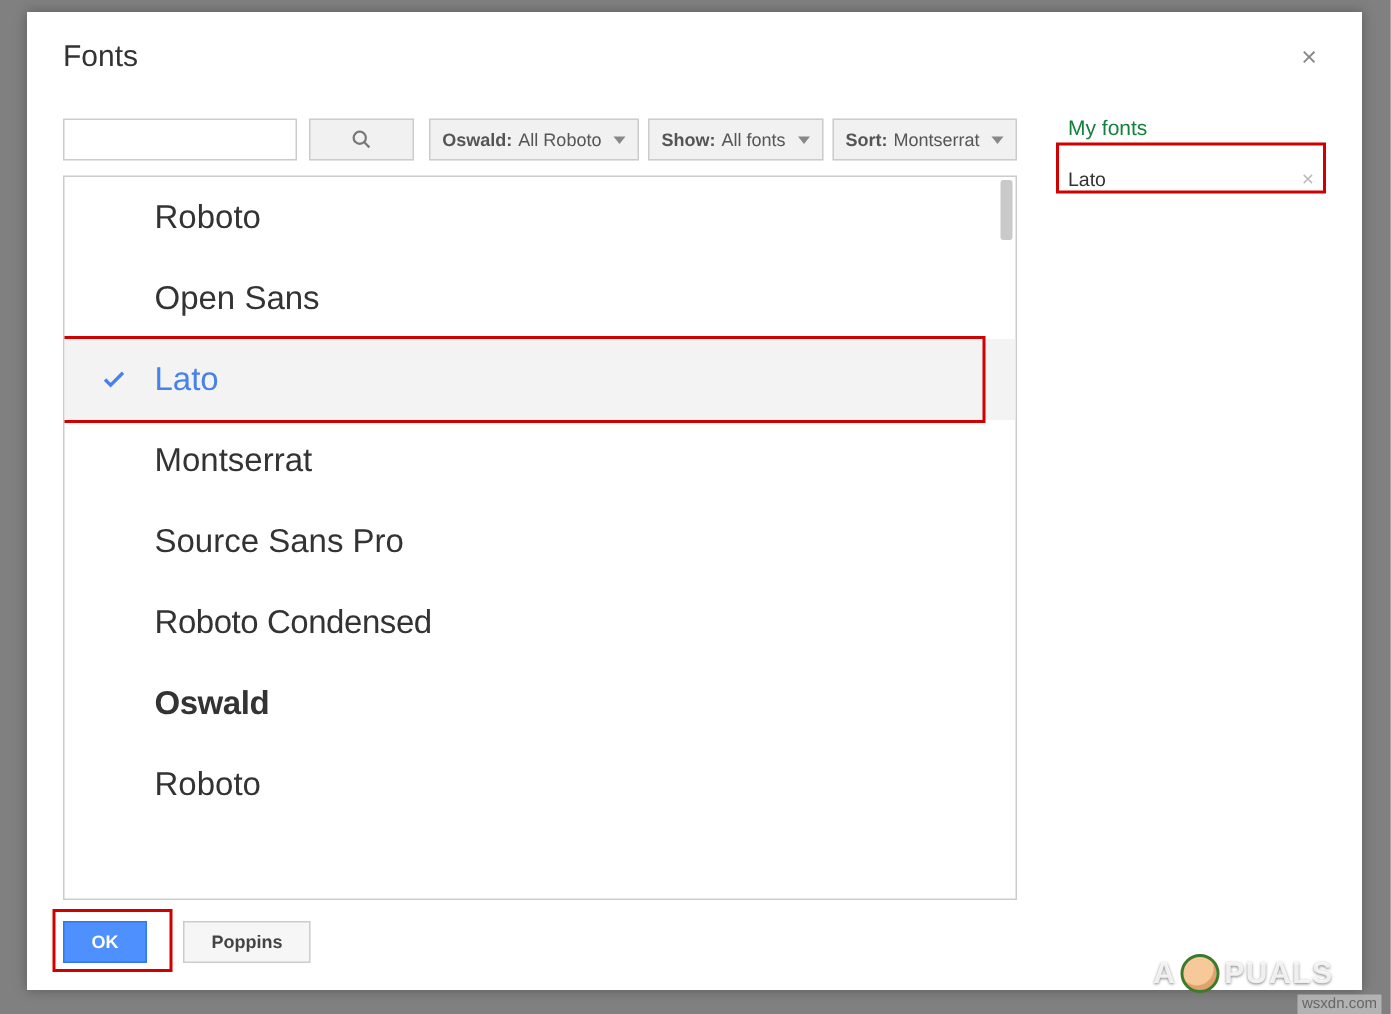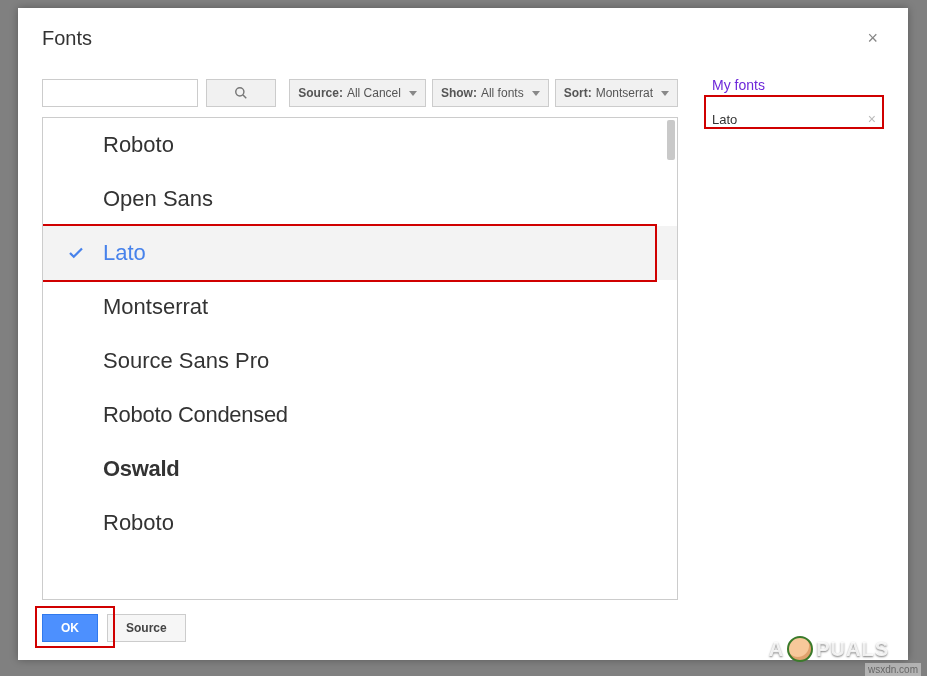--- a/index.html
+++ b/index.html
@@ -169,21 +169,21 @@
   .ff-roboto          { font-family: 'Segoe UI', Arial, sans-serif; font-weight:400; }
   .ff-opensans        { font-family: 'Verdana', Arial, sans-serif;  font-weight:400; }
   .ff-lato            { font-family: Arial, 'Segoe UI', sans-serif;  font-weight:400; }
   .ff-montserrat      { font-family: 'Trebuchet MS', Arial, sans-serif; font-weight:400; }
   .ff-robotocondensed { font-family: 'Arial Narrow', Arial, sans-serif; font-weight:400; letter-spacing:-0.3px;}
   .ff-sourcesans      { font-family: 'Segoe UI', Arial, sans-serif;  font-weight:400; }
   .ff-oswald          { font-family: 'Arial Narrow', Arial, sans-serif; font-weight:700; letter-spacing:-0.3px;text-align:right;}
   .ff-poppins         { font-family: 'Segoe UI', Arial, sans-serif;  font-weight:500; }
 
   .right-title {
-    color: #6d28d9;
+    color: #15803d;
     font-size: 14px;
     padding: 4px 0 12px 8px;
   }
   .my-font-item {
     display: flex;
     align-items: center;
     justify-content: space-between;
     padding: 6px 8px;
     font-size: 13px;
     color: #333;
@@ -198,21 +198,21 @@
   .my-font-box-hl {
     position:absolute;
     border:2px solid #d00000;
     pointer-events:none;
   }
 
   .modal-footer {
     padding: 14px 24px 18px 24px;
     display: flex;
     align-items: center;
-    gap: 9px;
+    gap: 24px;
   }
   .btn {
     height: 28px;
     padding: 0 18px;
     font-size: 12px;
     font-weight: 700;
     border: 1px solid #ccc;
     background: #f6f6f6;
     color: #444;
     cursor: pointer;
@@ -282,22 +282,22 @@
           <input class="textbox" type="text" placeholder="" style="">
           <button class="icon-btn">
             <svg width="14" height="14" viewBox="0 0 24 24" fill="none" stroke="#777" stroke-width="2.5">
                 <circle cx="10" cy="10" r="7"></circle>
                 <line x1="21" y1="21" x2="15.5" y2="15.5"></line>
               </svg>
           </button>
         </div>
         <div class="toolbar-right">
           <div class="filter-btn">
-            <span class="bold">Source:</span>
-            <span class="light">All Cancel</span>
+            <span class="bold">Oswald:</span>
+            <span class="light">All Roboto</span>
             <span class="caret"></span>
           </div>
           <div class="filter-btn">
             <span class="bold">Show:</span>
             <span class="light">All fonts</span>
             <span class="caret"></span>
           </div>
           <div class="filter-btn">
             <span class="bold">Sort:</span>
             <span class="light">Montserrat</span>
@@ -351,21 +351,21 @@
             <span class="remove-x">×</span>
           </div>
         </div>
       <div class="my-font-box-hl" style="left:0px;top:34px;width:180px;height:34px;"></div>
     </div>
 
   </div>
 
   <div class="modal-footer" style="position:relative;">
     <button class="btn primary">OK</button>
-    <button class="btn">Source</button>
+    <button class="btn">Poppins</button>
     <div class="ok-hl" style="left:17px;top:6px;width:80px;height:42px;"></div>
   </div>
 
 </div>
 
 <div class="watermark">
   <span>A</span>
   <span class="face"></span>
   <span>PUALS</span>
 </div>

